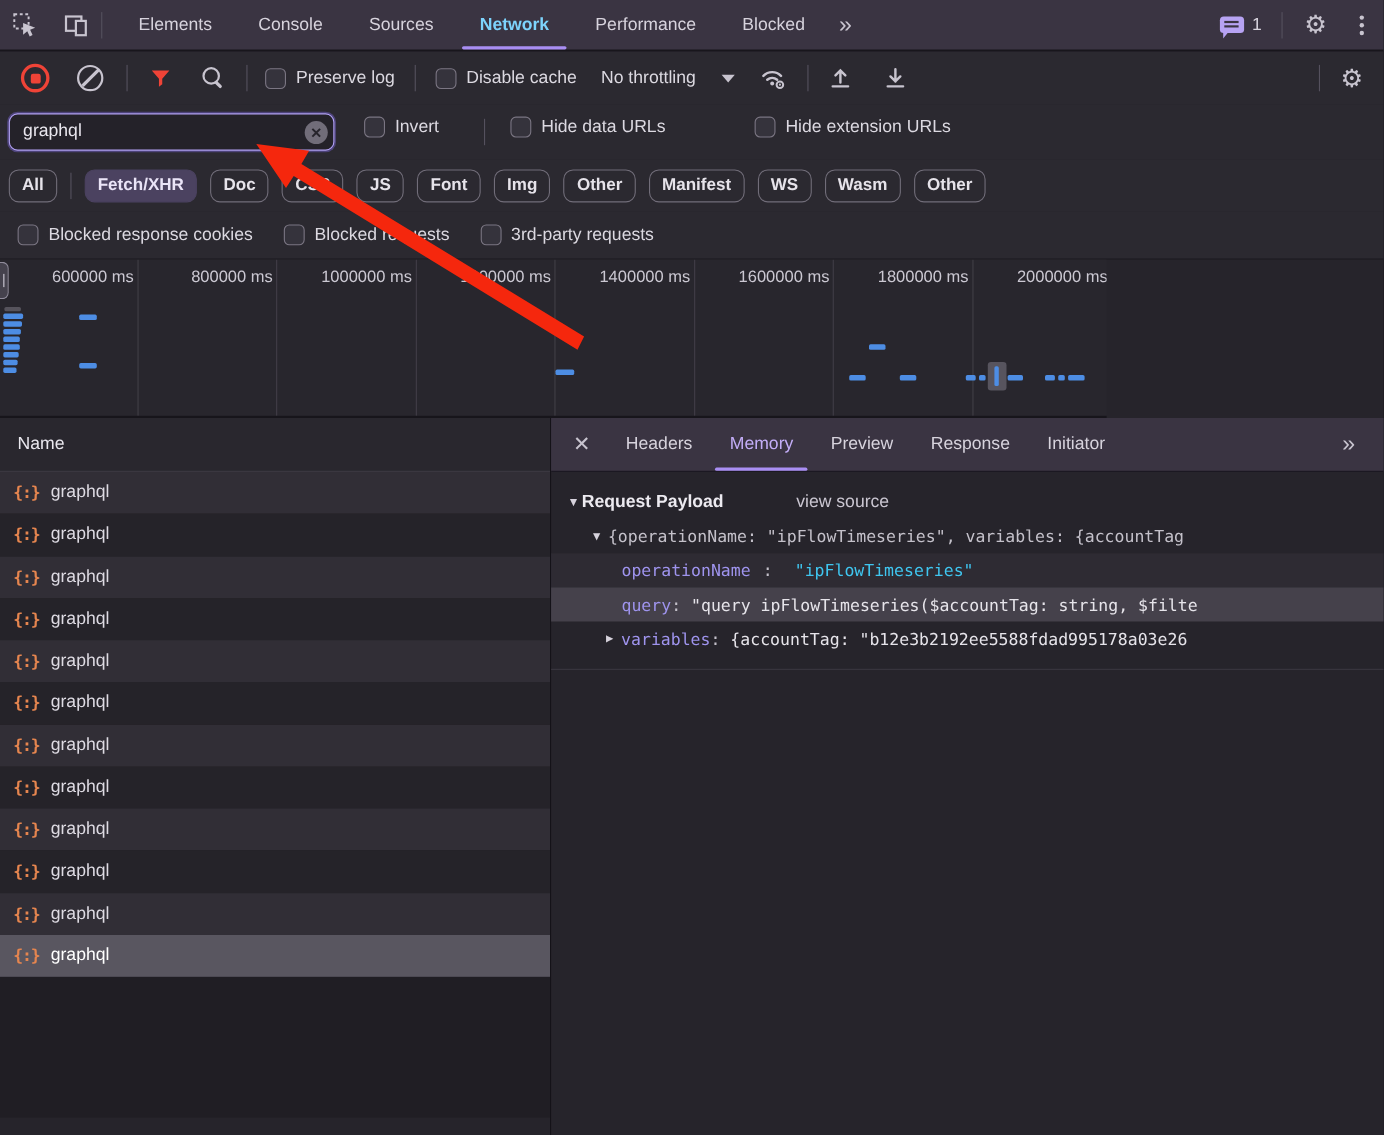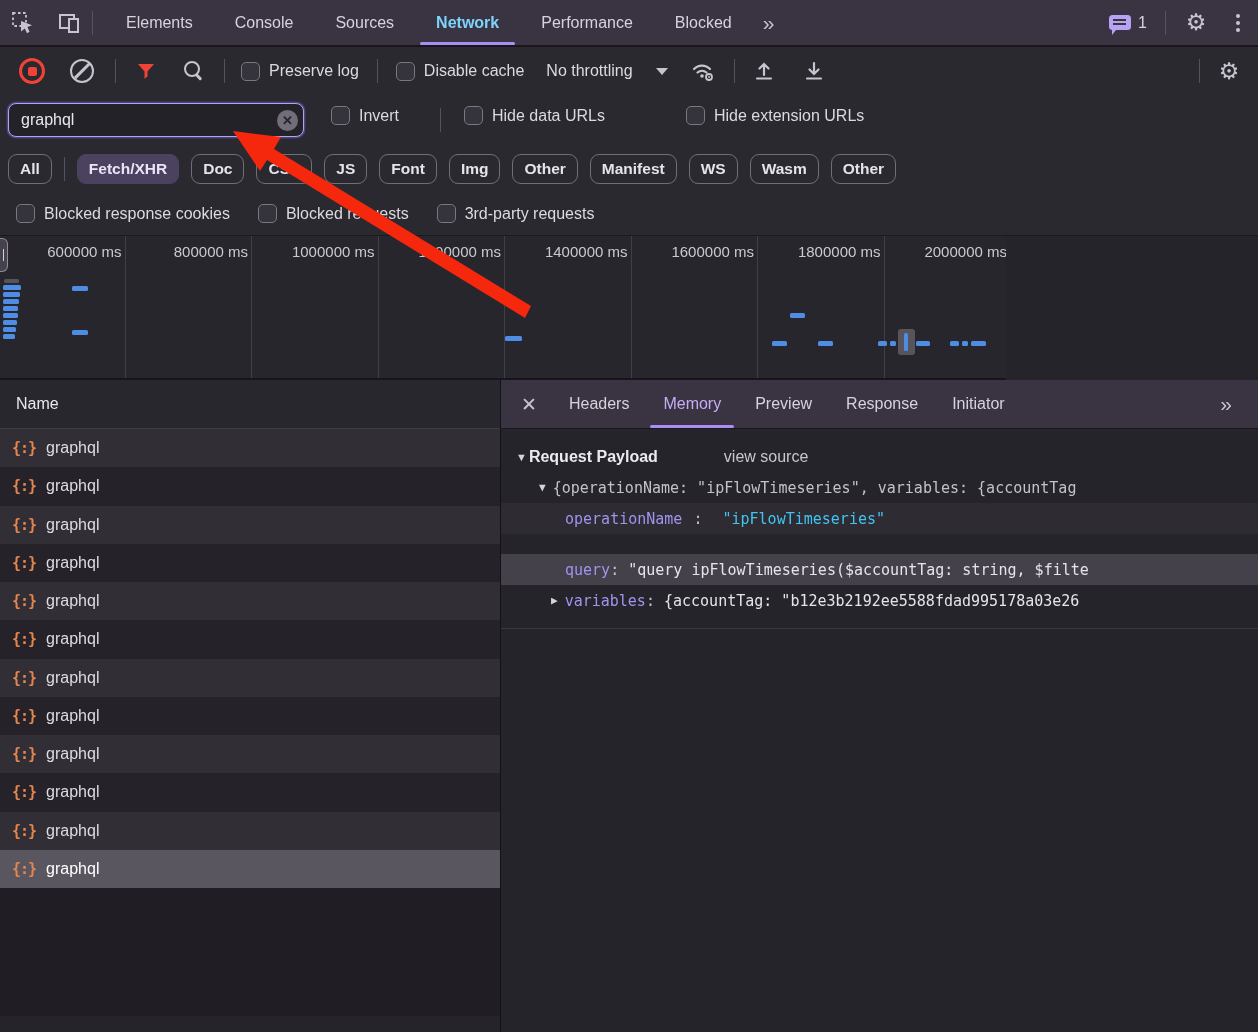--- a/index.html
+++ b/index.html
@@ -84,21 +84,21 @@
 
   .payload{position:absolute;left:0;top:49px;width:100%;bottom:0;font-family:"DejaVu Sans Mono",monospace;font-size:15px;}
   .p-header{margin-top:13px;height:30px;display:flex;align-items:center;padding-left:15px;
      font-family:"Liberation Sans",sans-serif;font-size:16px;color:#eceaf0;}
   .p-header b{margin-left:2px;}
   .p-view-src{margin-left:66px;font-weight:normal;color:#cac6d1;cursor:pointer;}
   .tri{font-size:11px;color:#d7d3dd;flex:0 0 auto;}
   .p-row{height:31px;display:flex;align-items:center;white-space:nowrap;overflow:hidden;}
   .p-summary{padding-left:38px;color:#c4c1ca;gap:7px;}
   .p-op{padding-left:64px;background:#2e2b33;gap:11px;}
-  .p-query{padding-left:64px;background:#45414b;margin-top:20px;}
+  .p-query{padding-left:64px;background:#45414b;}
   .p-var{padding-left:50px;gap:7px;}
   .pkey{color:#9f94ee;}
   .pcolon{color:#c4c1ca;}
   .pval-str{color:#3fc6f0;}
   .pval{color:#e6e4ea;}
   .p-divider{margin-top:12px;height:1px;background:#3a3740;}
 
   .arrow-svg{position:absolute;left:0;top:0;pointer-events:none;z-index:60;}
   svg .ln{stroke:#c8c4cf;stroke-width:2.2;fill:none;stroke-linecap:round;}
 </style>

